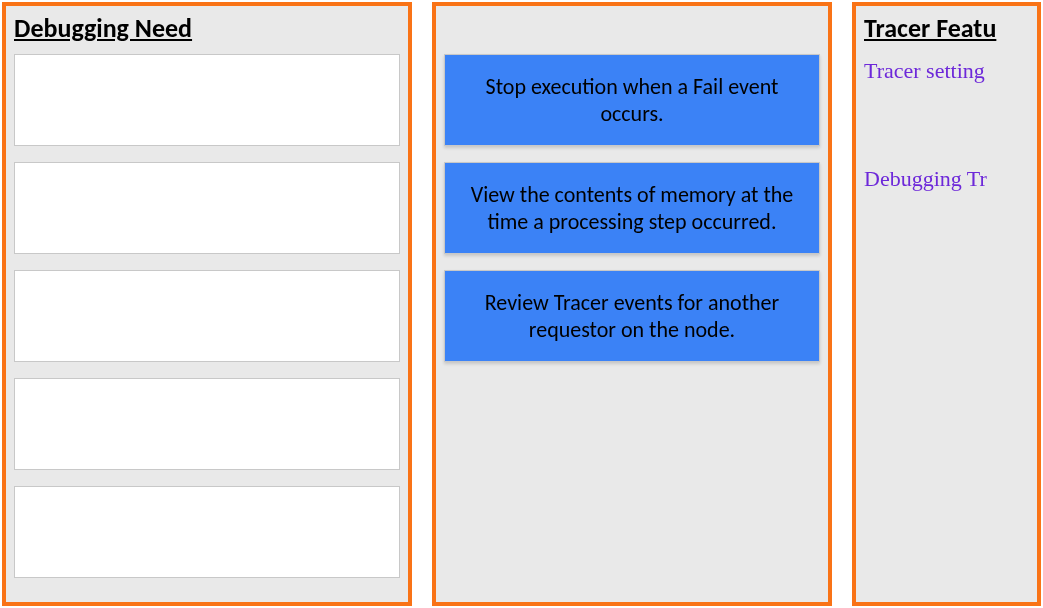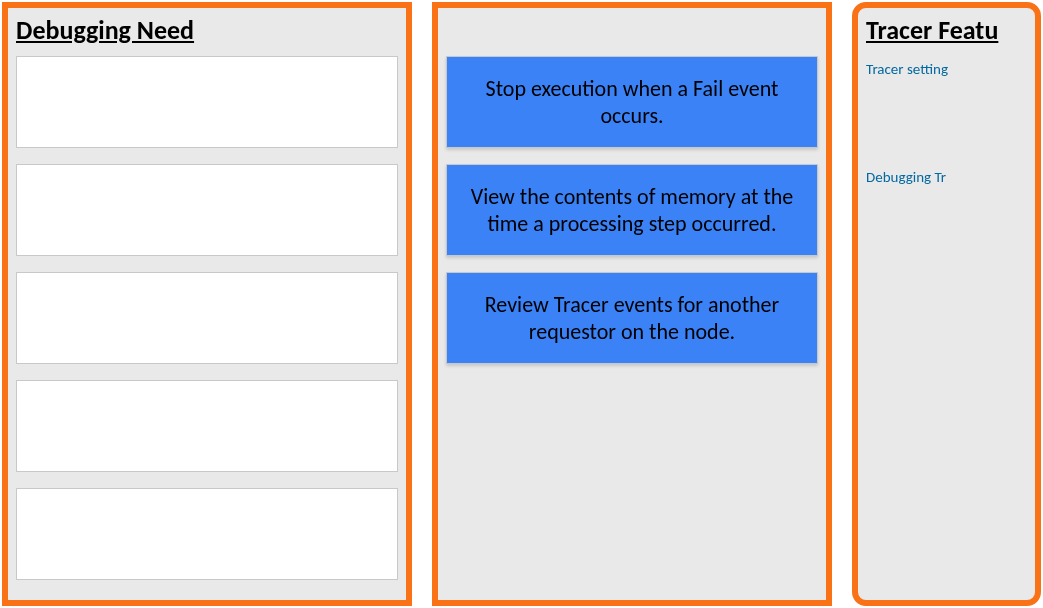--- a/index.html
+++ b/index.html
@@ -15,36 +15,35 @@
       overflow: hidden;
     }
     .container {
       display: flex;
       gap: 20px;
       padding: 2px;
       height: 100%;
     }
     .column {
       background: #e9e9e9;
-      border: 6px solid #f97316;
+      border: 4px solid #f97316;
       padding: 6px 8px 8px 8px;
     }
     .left-column {
       width: 410px;
       flex-shrink: 0;
     }
     .middle-column {
       width: 400px;
       flex-shrink: 0;
       padding-top: 48px;
     }
     .right-column {
       flex: 1;
       min-width: 0;
-      border-radius: 14px;
     }
     .col-header {
       font-size: 26px;
       font-weight: bold;
       text-decoration: underline;
       color: #000;
       margin-bottom: 10px;
       white-space: nowrap;
     }
     .drop-slot {
@@ -63,27 +62,28 @@
       align-items: center;
       justify-content: center;
       text-align: center;
       padding: 8px 14px;
       font-size: 22px;
       color: #000;
       line-height: 1.25;
       cursor: grab;
     }
     .feature-label {
-      font-size: 15px;
-      color: #0369a1;
+      font-size: 22px;
+      color: #6d28d9;
       height: 92px;
       margin-bottom: 16px;
       padding-top: 4px;
       white-space: nowrap;
       overflow: hidden;
+      font-family: Liberation Serif, serif;
     }
     .feature-first-offset {
       margin-top: 0;
     }
     .right-inner {
       padding-top: 0;
     }
   </style>
 </head>
 <body>

